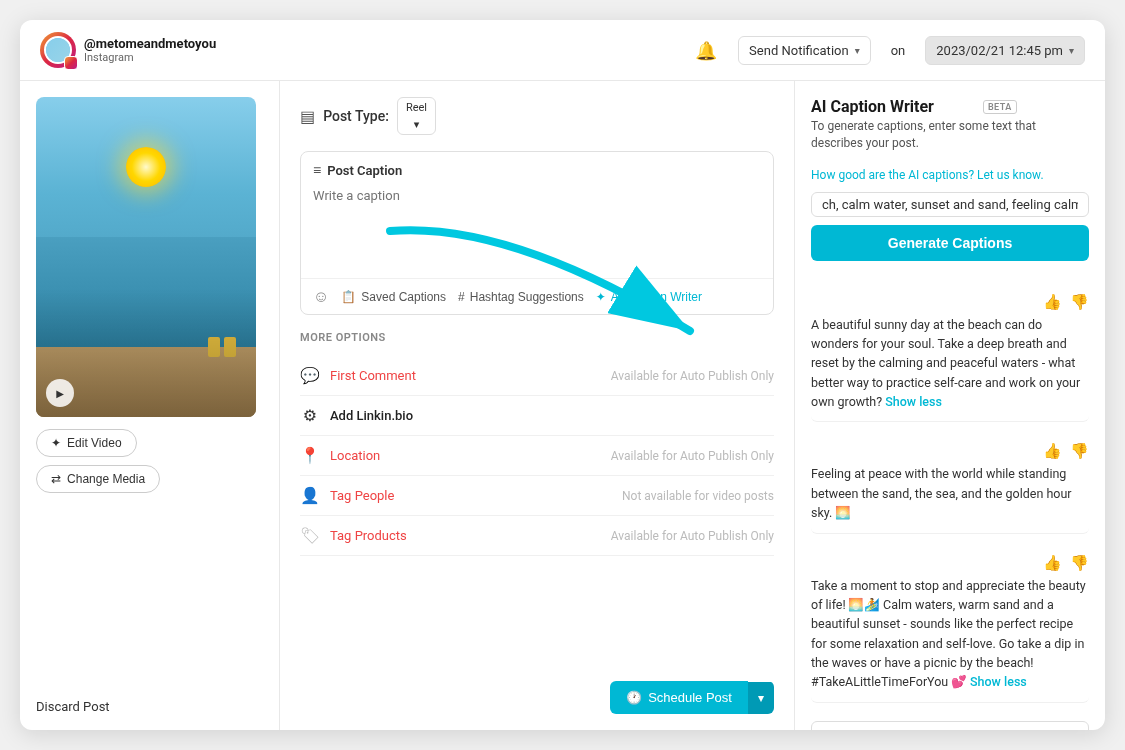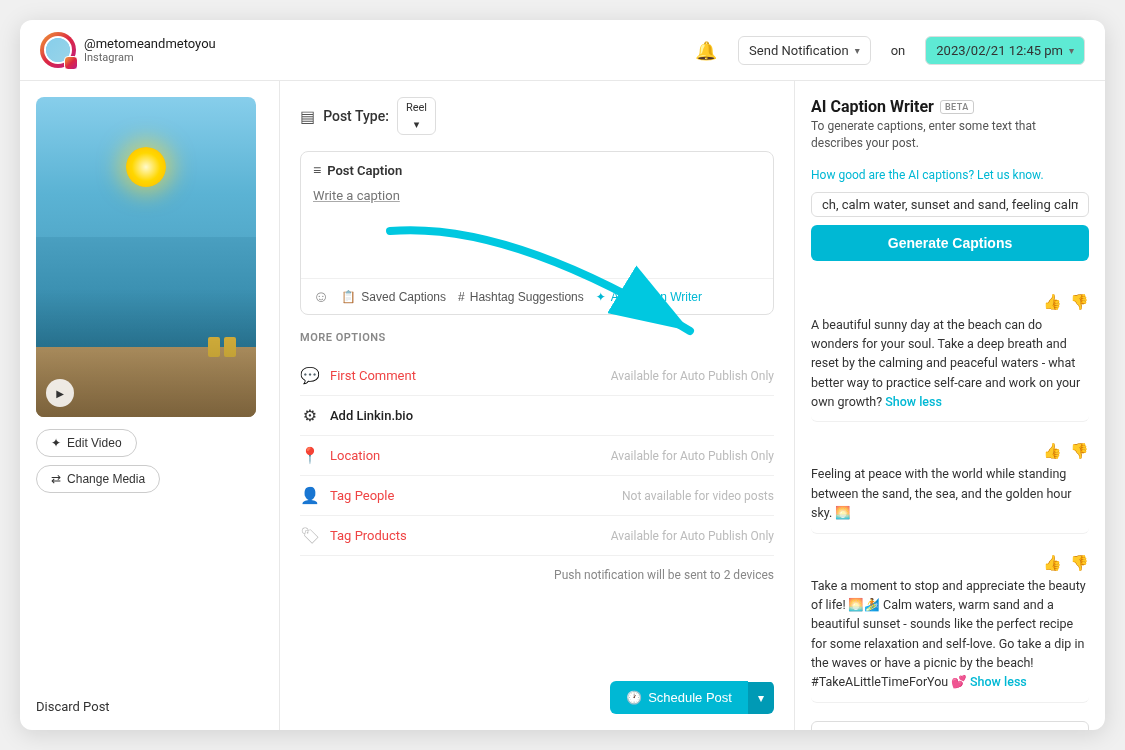--- a/index.html
+++ b/index.html
@@ -76,21 +76,21 @@
       position: absolute;
       bottom: -2px;
       right: -2px;
       border: 1.5px solid white;
       display: flex;
       align-items: center;
       justify-content: center;
     }
     .account-name {
       font-size: 13px;
-      font-weight: 400;
+      font-weight: 700;
       color: #1a1a1a;
       line-height: 1.2;
     }
     .account-platform {
       font-size: 11px;
       color: #666;
     }
     .header-spacer { flex: 1; }
     .bell-icon { color: #999; font-size: 18px; cursor: pointer; margin-right: 4px; }
     .notification-dropdown {
@@ -104,21 +104,21 @@
       font-size: 13px;
       color: #333;
       cursor: pointer;
     }
     .dropdown-arrow { color: #666; font-size: 10px; }
     .on-label { font-size: 13px; color: #333; margin: 0 4px; }
     .date-dropdown {
       display: flex;
       align-items: center;
       gap: 6px;
-      background: #5eead4;
+      background: #e5e5e5;
       border: 1px solid #ddd;
       border-radius: 6px;
       padding: 6px 10px;
       font-size: 13px;
       color: #333;
       cursor: pointer;
     }
 
     
     .content-area {
@@ -280,21 +280,20 @@
     .caption-textarea {
       width: 100%;
       min-height: 90px;
       border: none;
       outline: none;
       padding: 4px 12px 10px;
       font-size: 13px;
       color: #aaa;
       resize: none;
       font-family: inherit;
-      text-decoration: underline;
     }
     .caption-footer {
       display: flex;
       align-items: center;
       gap: 12px;
       padding: 8px 12px;
       border-top: 1px solid #f0f0f0;
     }
     .caption-footer-btn {
       display: flex;
@@ -394,20 +393,21 @@
       color: #1a1a1a;
     }
     .beta-badge {
       font-size: 9px;
       font-weight: 600;
       color: #888;
       border: 1px solid #ccc;
       border-radius: 3px;
       padding: 1px 4px;
       letter-spacing: 0.5px;
+      margin-left: 43px;
     }
     .ai-subtitle {
       font-size: 12px;
       color: #555;
       line-height: 1.4;
       margin-bottom: 16px;
     }
     .ai-link {
       font-size: 12px;
       color: #00b8d4;
@@ -601,21 +601,20 @@
         <span class="option-icon">👤</span>
         <span class="option-label">Tag People</span>
         <span class="option-unavail">Not available for video posts</span>
       </div>
       <div class="option-row">
         <span class="option-icon">🏷</span>
         <span class="option-label">Tag Products</span>
         <span class="option-avail">Available for Auto Publish Only</span>
       </div>
 
-      <div class="push-note">Push notification will be sent to 2 devices</div>
 
       <div class="footer-actions">
         <div style="flex:1"></div>
         <div class="schedule-btn">
           <button class="schedule-main">
             <span>🕐</span>
             <span>Schedule Post</span>
           </button>
           <button class="schedule-arrow">
             <span>▾</span>

